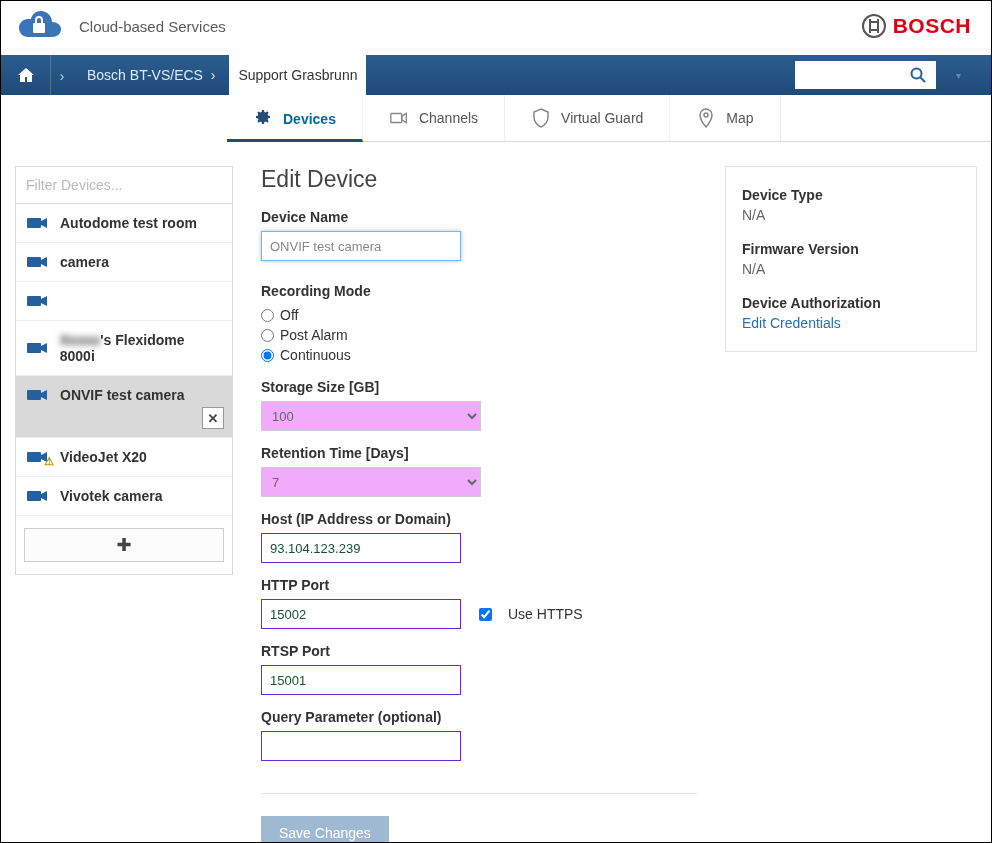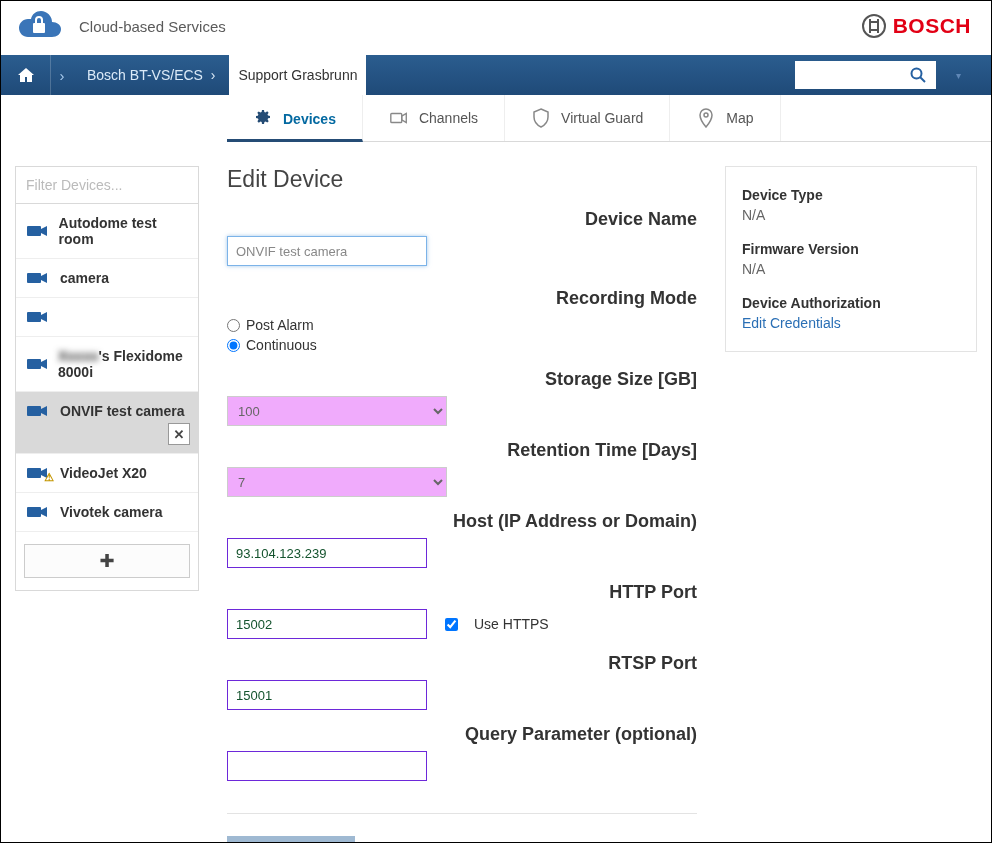--- a/index.html
+++ b/index.html
@@ -24,35 +24,35 @@
   .user-menu { color: #5f87b6; padding: 0 14px; display: flex; align-items: center; font-size: 13px; }
   .user-menu .caret { margin-left: 6px; font-size: 10px; }
   
   .tabs { display: flex; border-bottom: 1px solid #d9d9d9; margin-left: 226px; }
   .tab { padding: 12px 26px; display: flex; align-items: center; gap: 10px; color: #555; cursor: pointer; border-right: 1px solid #eee; }
   .tab.active { color: #0369a1; border-bottom: 3px solid #254c75; margin-bottom: -1px; font-weight: bold; align-items: flex-end; }
   .tab-icon { width: 20px; height: 20px; display: flex; align-items: center; justify-content: center; color: #888; }
   .tab.active .tab-icon { color: #254c75; }
   
   .content { display: flex; gap: 20px; padding: 24px 14px 10px 14px; align-items: flex-start; }
-  .sidebar { width: 184px; border: 1px solid #d9d9d9; display: flex; flex-direction: column; }
+  .sidebar { width: 218px; border: 1px solid #d9d9d9; display: flex; flex-direction: column; }
   .filter-input { width: 100%; padding: 10px 10px; border: none; border-bottom: 1px solid #d9d9d9; font-size: 14px; color: #666; }
   .filter-input::placeholder { color: #bbb; }
   .device-item { padding: 11px 10px; border-bottom: 1px solid #eee; display: flex; align-items: center; gap: 8px; cursor: pointer; font-weight: bold; color: #333; position: relative; }
   .device-item.selected { background: #d9d9d9; padding-bottom: 34px; }
   .device-item .close-btn { position: absolute; right: 8px; bottom: 8px; width: 22px; height: 22px; border: 1px solid #999; background: #fff; display: flex; align-items: center; justify-content: center; font-size: 13px; color: #444; }
   .cam-icon { color: #2560a1; display: flex; align-items: center; width: 26px; }
   .cam-icon.warn { position: relative; }
   .cam-icon.warn::after { content: "⚠"; position: absolute; right: -2px; bottom: -3px; font-size: 11px; color: #c49600; }
   .blurred { filter: blur(3px); }
   .add-btn { margin: 12px 8px; height: 34px; border: 1px solid #ccc; background: #fcfcfc; display: flex; align-items: center; justify-content: center; font-size: 18px; color: #444; cursor: pointer; }
   
   .main { flex: 1; padding: 0 8px; max-width: 490px; }
   .page-title { font-size: 23px; color: #444; margin-bottom: 16px; font-weight: normal; }
-  .form-label { font-weight: bold; color: #333; margin-bottom: 6px; margin-top: 14px; display: block; font-size: 18px; text-align: right; }
+  .form-label { font-weight: bold; color: #333; margin-bottom: 6px; margin-top: 14px; display: block; font-size: 14px; }
   .form-label:first-of-type { margin-top: 0; }
   .text-input { width: 200px; height: 30px; border: 1px solid #6d28d9; padding: 0 8px; font-size: 13px; color: #14532d; background: #fff; }
   .text-input.highlight { border: 1px solid #7cb3e8; box-shadow: 0 0 4px rgba(100,160,220,0.6); color: #888; }
   .radio-group { margin-top: 4px; }
   .radio-row { display: flex; align-items: center; gap: 6px; padding: 2px 0; font-size: 14px; }
   .select-input { width: 220px; height: 30px; border: 1px solid #ccc; padding: 0 6px; font-size: 13px; color: #666; background: #f0abfc; }
   .row-inline { display: flex; align-items: center; gap: 18px; }
   .checkbox-row { display: flex; align-items: center; gap: 16px; font-size: 14px; }
   hr.divider { margin-top: 32px; border: none; border-top: 1px solid #e3e3e3; }
   .save-btn { margin-top: 22px; background: #9fb9d2; color: #fff; border: none; padding: 9px 18px; font-size: 14px; cursor: pointer; }
@@ -223,20 +223,24 @@
   <div class="main">
     <h2 class="page-title">Edit Device</h2>
     
     <label class="form-label">Device Name</label>
     <input class="text-input highlight" value="ONVIF test camera" style="">
     
     <label class="form-label" style="margin-top:22px">Recording Mode</label>
     <div class="radio-group" id="radio-group">
         <label class="radio-row">
           <input type="radio" name="rec" style="">
+          <span>Off</span>
+        </label>
+        <label class="radio-row">
+          <input type="radio" name="rec" style="">
           <span>Post Alarm</span>
         </label>
         <label class="radio-row">
           <input type="radio" name="rec" checked="" style="">
           <span>Continuous</span>
         </label>
       </div>
     
     <label class="form-label">Storage Size [GB]</label>
     <select class="select-input"><option>100</option></select>

